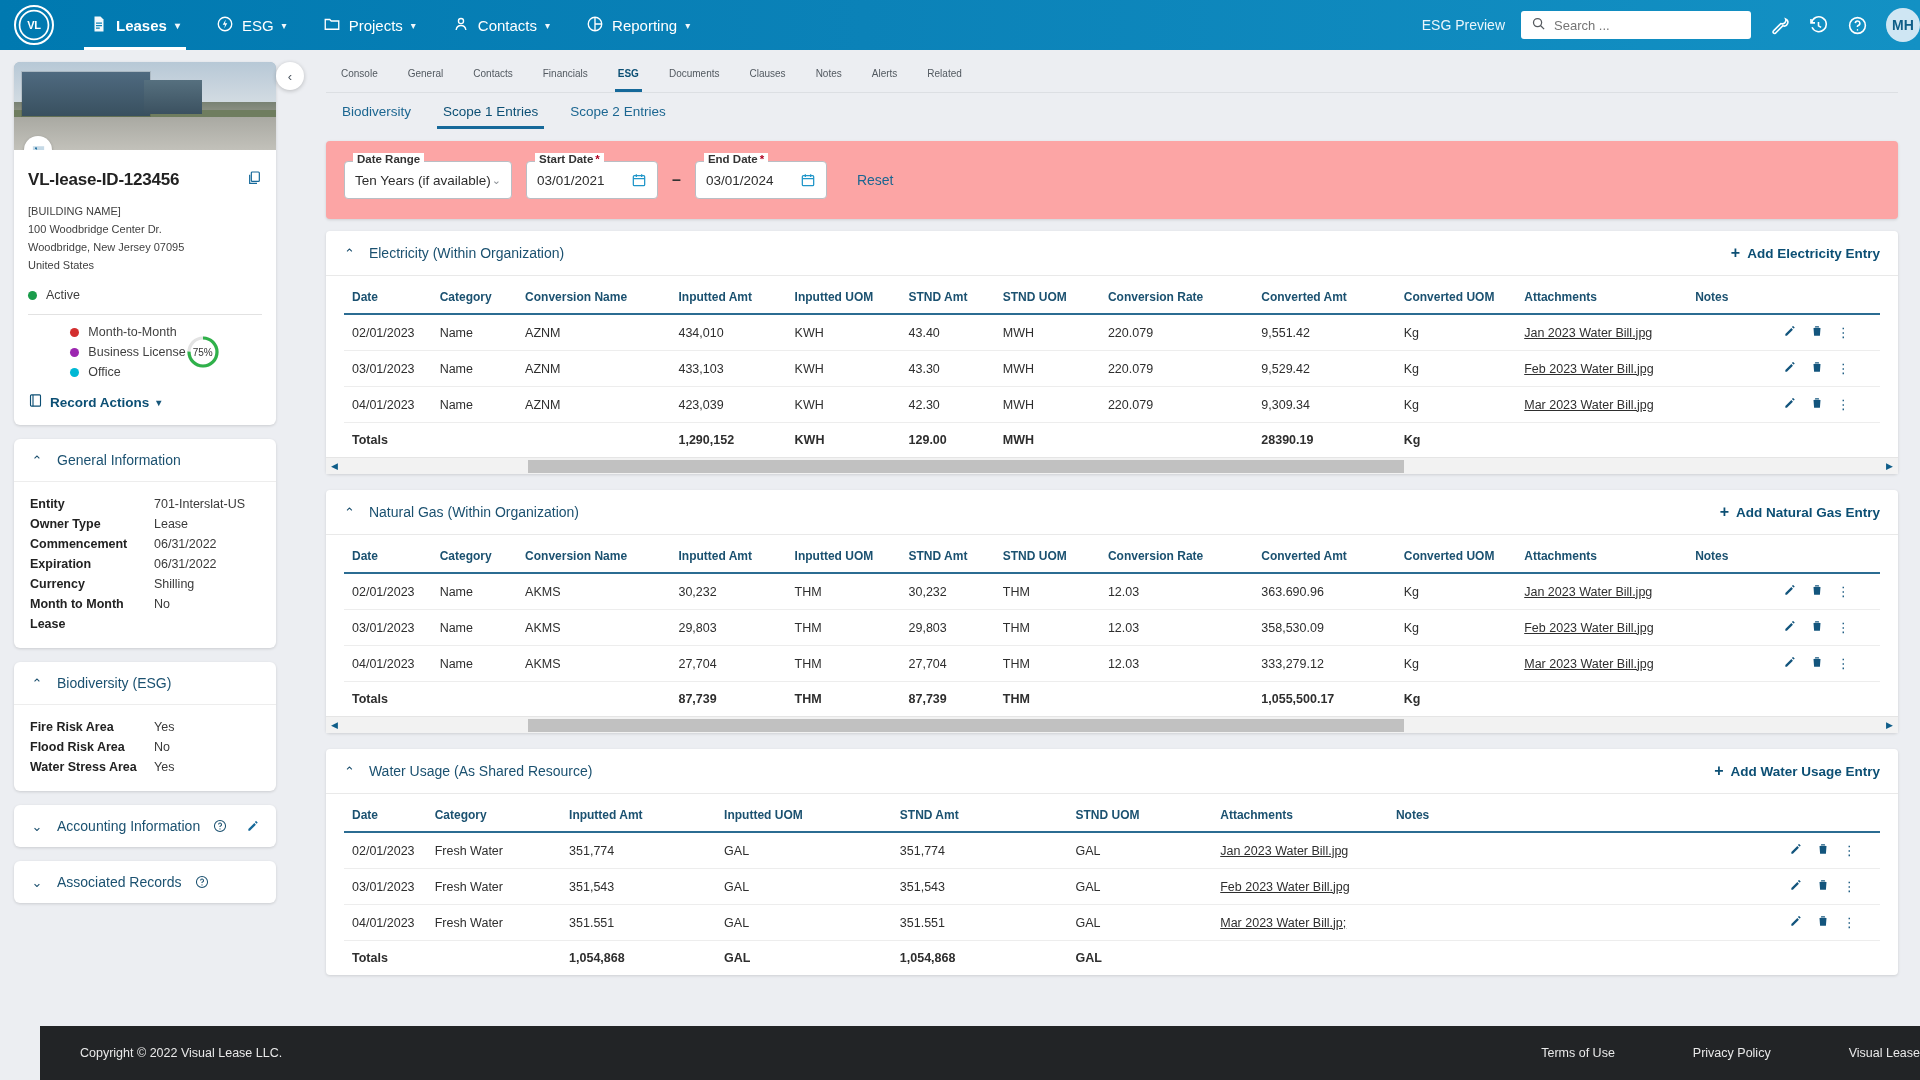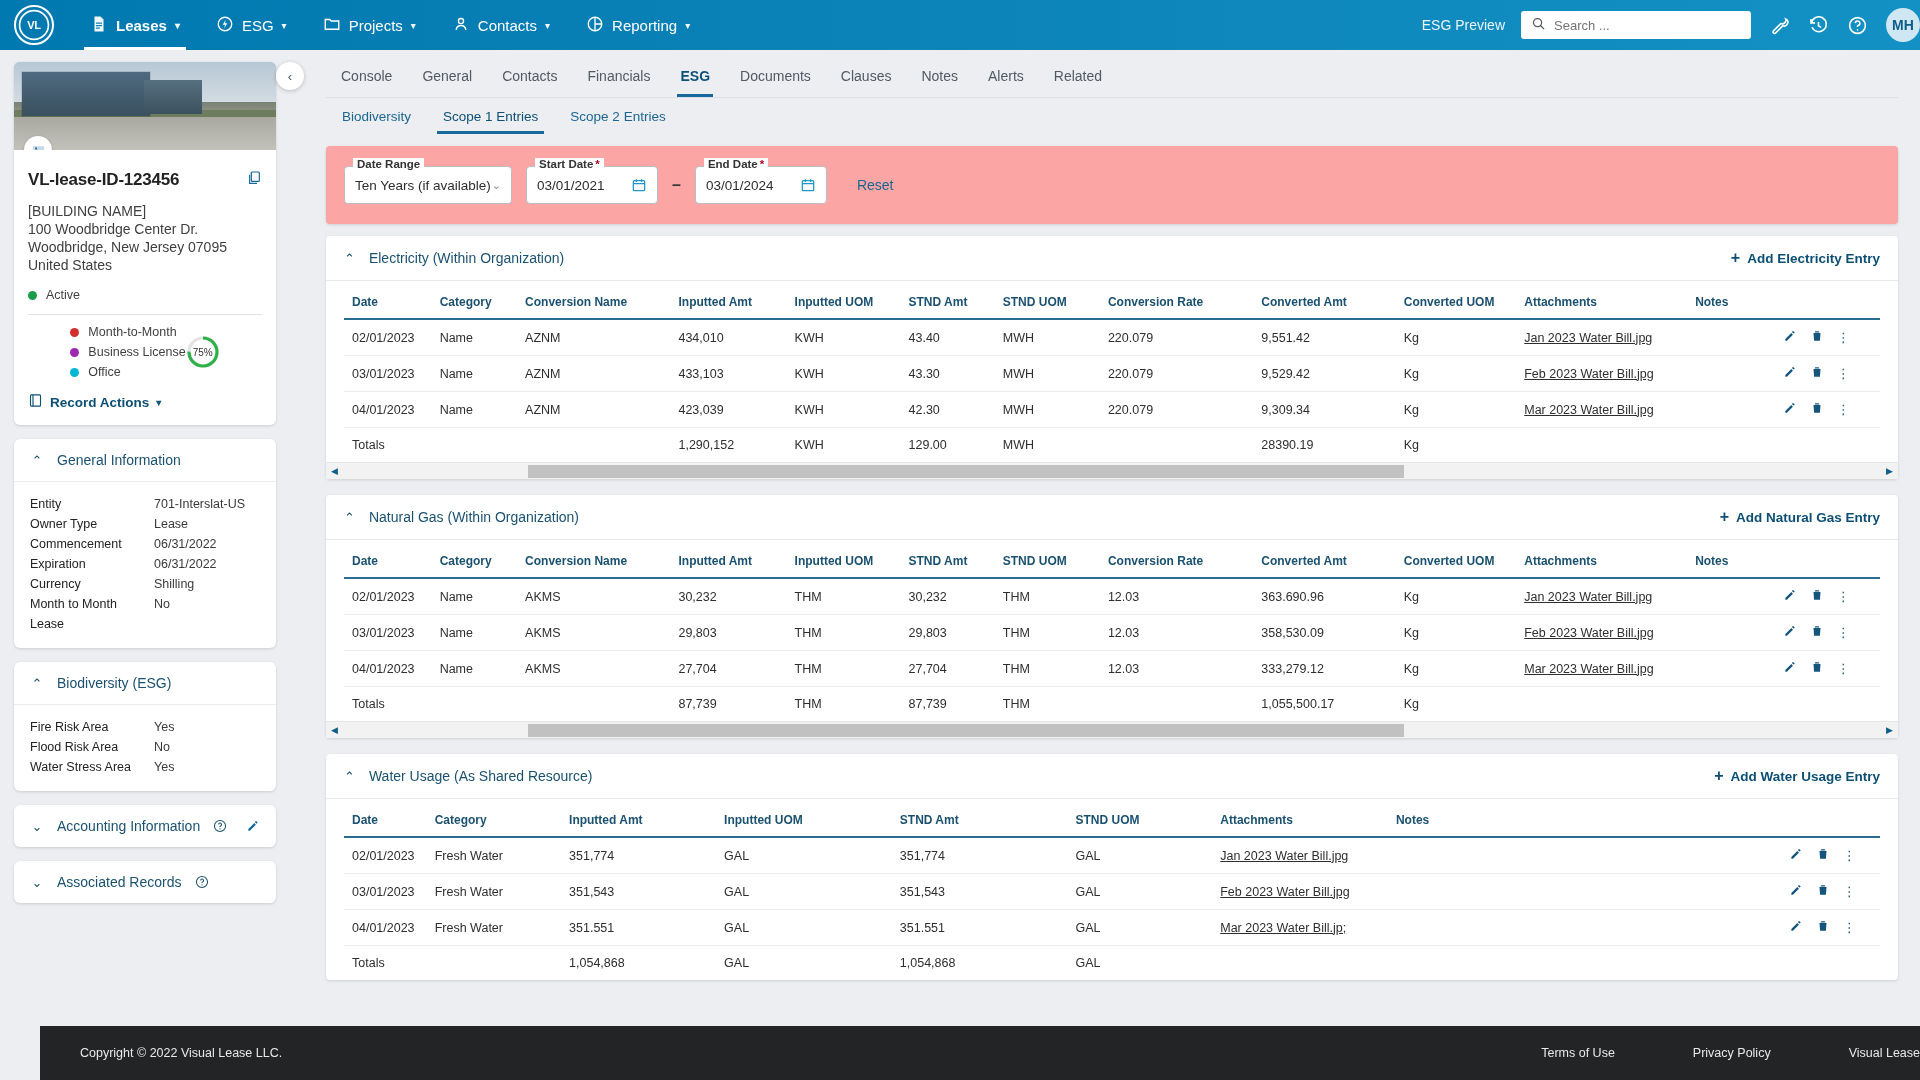--- a/index.html
+++ b/index.html
@@ -95,21 +95,21 @@
     position: absolute; left: 10px; bottom: -14px; width: 28px; height: 28px;
     background: #fff; border-radius: 50%; display: flex; align-items: center;
     justify-content: center; box-shadow: 0 1px 3px rgba(0,0,0,.25);
   }
   .photo-badge svg { width: 15px; height: 15px; }
   .card-body { padding: 20px 14px 14px 14px; }
   .lease-title-row { display: flex; align-items: flex-start; justify-content: space-between; }
   .lease-title { font-size: 17px; font-weight: 700; color: #222; letter-spacing: -.2px; }
   .copy-btn { cursor: pointer; }
   .copy-btn svg { width: 16px; height: 16px; }
-  .addr { margin-top: 12px; font-size: 14px; color: #3f3f3f; line-height: 18px; }
+  .addr { margin-top: 12px; font-size: 11px; color: #3f3f3f; line-height: 18px; }
   .status-row { display: flex; align-items: center; gap: 9px; margin-top: 14px; font-size: 12.5px; color:#3f3f3f;}
   .dot { width: 9px; height: 9px; border-radius: 50%; flex: none; }
   .hr { height: 1px; background: #e2e2e2; margin: 12px 0 10px 0; }
   .tags-row { display: flex; align-items: center; justify-content: center; }
   .tags { display: flex; flex-direction: column; gap: 6px; }
   .tag { display: flex; align-items: center; gap: 9px; font-size: 12.5px; color:#3f3f3f; }
   .ring { position: relative; width: 34px; height: 34px; flex:none; }
   .ring svg { transform: rotate(-90deg); }
   .ring span {
     position: absolute; inset: 0; display: flex; align-items: center; justify-content: center;
@@ -125,35 +125,35 @@
     display: flex; align-items: center; gap: 13px; padding: 13px 16px;
     border-bottom: 1px solid #ededed; cursor: pointer;
   }
   .card-head.noborder { border-bottom: none; }
   .card-head .chev { color: #1b4f6e; font-size: 13px; width: 14px; display:flex; justify-content:center;}
   .card-head .ttl { color: #1b5170; font-size: 14px; }
   .info-q { width: 14px; height: 14px; }
   .pencil-blue { width: 14px; height: 14px; margin-left: auto; }
   .kv { padding: 12px 16px 14px 16px; }
   .kv-row { display: flex; font-size: 12.5px; line-height: 20px; }
-  .kv-k { width: 124px; font-weight: 400; color: #222; flex: none; }
+  .kv-k { width: 124px; font-weight: 700; color: #222; flex: none; }
   .kv-v { color: #3a3a3a; }
 
   
   .collapse-handle {
     position: absolute; left: 276px; top: 62px; width: 28px; height: 28px;
     background: #fff; border-radius: 50%; box-shadow: 0 1px 4px rgba(0,0,0,.22);
     display: flex; align-items: center; justify-content: center; z-index: 20;
     color: #4b5560; font-size: 13px; cursor: pointer;
   }
 
   
   .tabsbar { display: flex; align-items: center; padding: 0 0 0 36px; background:#eceef2; }
   .tab {
-    padding: 18px 15px 13px 15px; font-size: 14px; color: #525960; cursor: pointer;
+    padding: 18px 15px 13px 15px; font-size: 10px; color: #525960; cursor: pointer;
     position: relative; white-space: nowrap;
   }
   .tab.active { color: #0c4f74; font-weight: 700; }
   .tab.active::after {
     content: ""; position: absolute; left: 12px; right: 12px; bottom: 0;
     height: 3px; background: #16699a;
   }
   .tabs-underline { height: 1px; background: #dcdfe3; margin: 0 22px 0 36px; }
   .subtabs { display: flex; align-items: center; padding-left: 36px; background:#eceef2; }
   .subtab {
@@ -210,21 +210,21 @@
   table.dt { width: 100%; border-collapse: collapse; table-layout: fixed; }
   table.dt th {
     font-size: 12px; color: #1b5170; font-weight: 700; text-align: left;
     padding: 14px 8px 9px 8px; border-bottom: 2px solid #2b6c92; white-space: nowrap;
   }
   table.dt td {
     font-size: 12.5px; color: #2e2e2e; padding: 9px 8px;
     border-bottom: 1px solid #ededed; white-space: nowrap; overflow: hidden;
   }
   table.dt tr.totals td {
-    font-weight: 400; border-bottom: none; border-top: 1px solid #9a9a9a; padding: 10px 8px;
+    font-weight: 700; border-bottom: none; border-top: 1px solid #9a9a9a; padding: 10px 8px;
   }
   .num { text-align: left; }
   .link { color: #1b6691; text-decoration: underline; cursor: pointer; }
   .rowacts { display: flex; align-items: center; gap: 13px; justify-content: flex-start; }
   .rowacts svg { width: 14px; height: 14px; cursor: pointer; }
   .kebab { color: #13557d; font-size: 13px; letter-spacing: 0; line-height: 8px; cursor: pointer; }
 
   
   .hscroll {
     display: flex; align-items: center; height: 17px; background: #f2f2f2;

